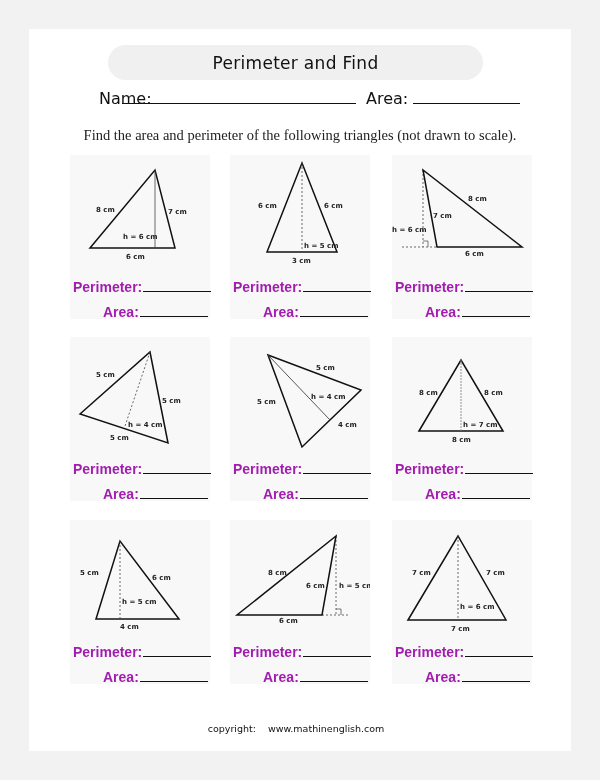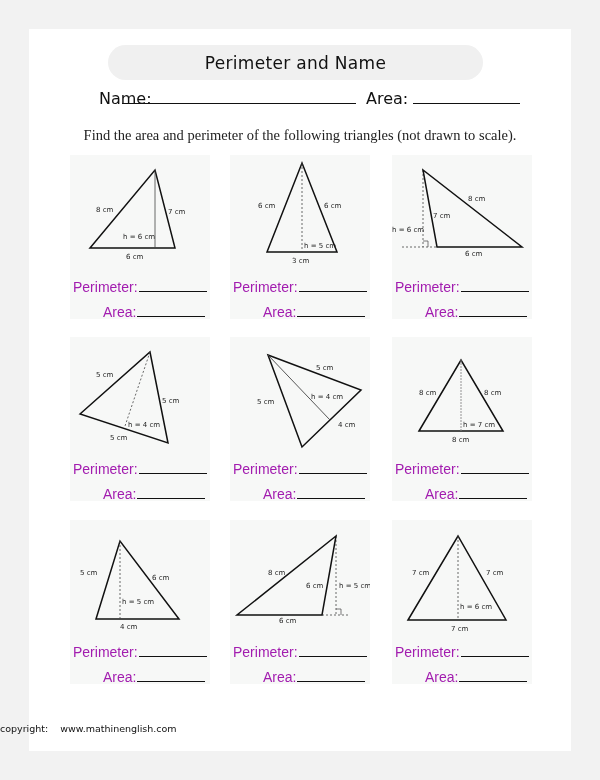--- a/index.html
+++ b/index.html
@@ -3,37 +3,37 @@
 <meta charset="utf-8">
 <style>
   html, body { margin:0; padding:0; }
   body { width:600px; height:780px; background:#f2f2f2; position:relative; overflow:hidden; font-family:"DejaVu Sans", sans-serif; }
   .page { position:absolute; left:29px; top:29px; width:542px; height:722px; background:#ffffff; }
   .title-pill { position:absolute; left:108px; top:45px; width:375px; height:35px; background:#f0f0f0; border-radius:18px; display:flex; align-items:center; justify-content:center; }
   .title-pill span { font-family:"DejaVu Sans", sans-serif; font-size:17px; color:#111; letter-spacing:0.3px; }
   .lbl { position:absolute; font-family:"DejaVu Sans", sans-serif; font-size:16px; color:#111; }
   .line { position:absolute; height:0; border-bottom:1.6px solid #111; }
   .instr { position:absolute; left:0; width:600px; top:127px; text-align:center; font-family:"Liberation Serif", serif; font-size:14.5px; color:#222; }
-  .card { position:absolute; width:140px; height:164px; background:#f7f8f7; }
+  .card { position:absolute; width:140px; height:164px; background:#f7f8f7;font-weight:bold; }
   .card svg { position:absolute; left:0; top:0; }
   .card svg text { font-family:"DejaVu Sans", sans-serif; font-size:7px; fill:#222; }
   .field { position:absolute; font-family:"Liberation Sans", sans-serif; font-size:14px; color:#a21caf; white-space:nowrap; }
   .field .ul { display:inline-block; width:68px; border-bottom:1.3px solid #111; height:12px; margin-left:1px; vertical-align:baseline; }
   .perim { left:3px; top:124px; }
   .area { left:33px; top:149px; }
-  .footer { position:absolute; left:0; width:592px; top:723px; text-align:left; font-family:"DejaVu Sans", sans-serif; font-size:9.5px; color:#111; }
+  .footer { position:absolute; left:0; width:592px; top:723px; text-align:center; font-family:"DejaVu Sans", sans-serif; font-size:9.5px; color:#111; }
   .footer span + span { margin-left:12px; }
 </style>
 </head>
 <body>
 
 <div class="page"></div>
 
 <div class="title-pill">
-  <span>Perimeter and Name</span>
+  <span>Perimeter and Find</span>
 </div>
 
 <span class="lbl" style="left:72px; top:89px;margin-left:27px;">Name:</span>
 <div class="line" style="left:122px; top:103px; width:234px;"></div>
 <span class="lbl" style="left:366px; top:89px;">Area:</span>
 <div class="line" style="left:413px; top:103px; width:107px;"></div>
 
 <div class="instr">Find the area and perimeter of the following triangles (not drawn to scale).</div>
 
 <div class="card" style="left:70px; top:155px;">

